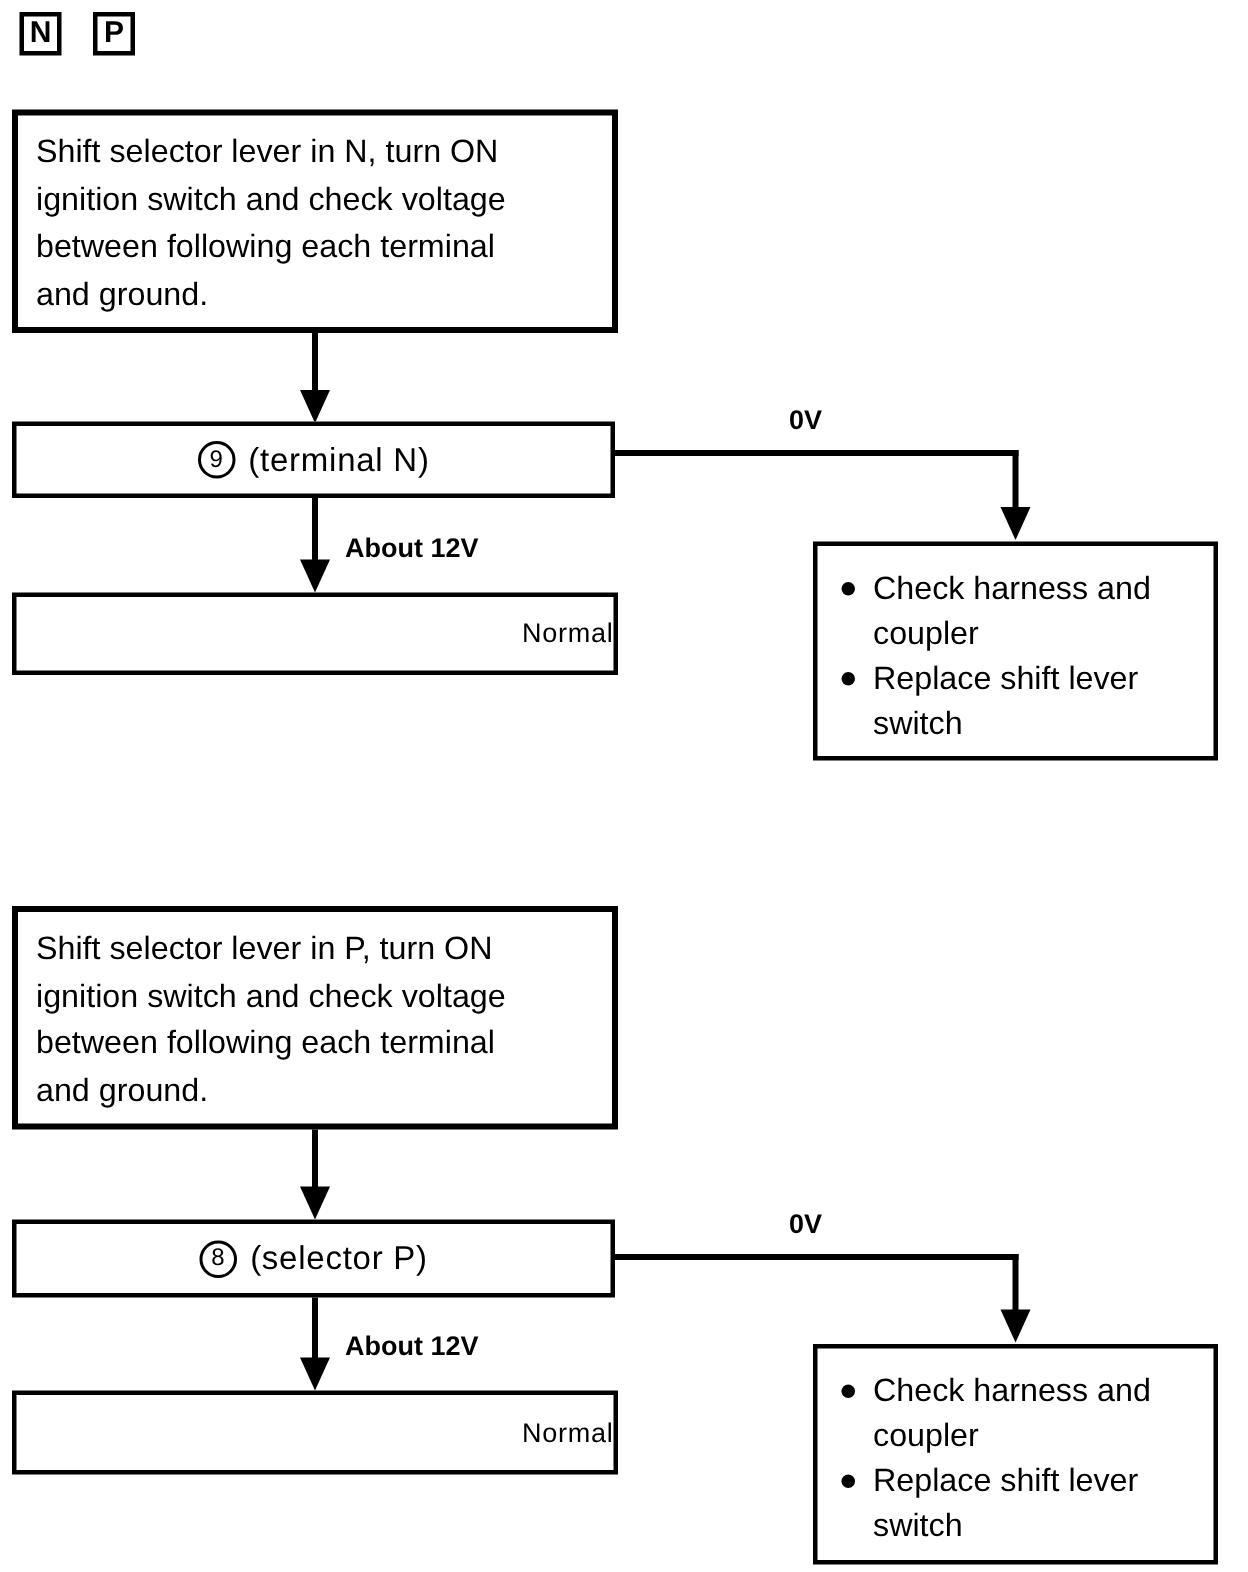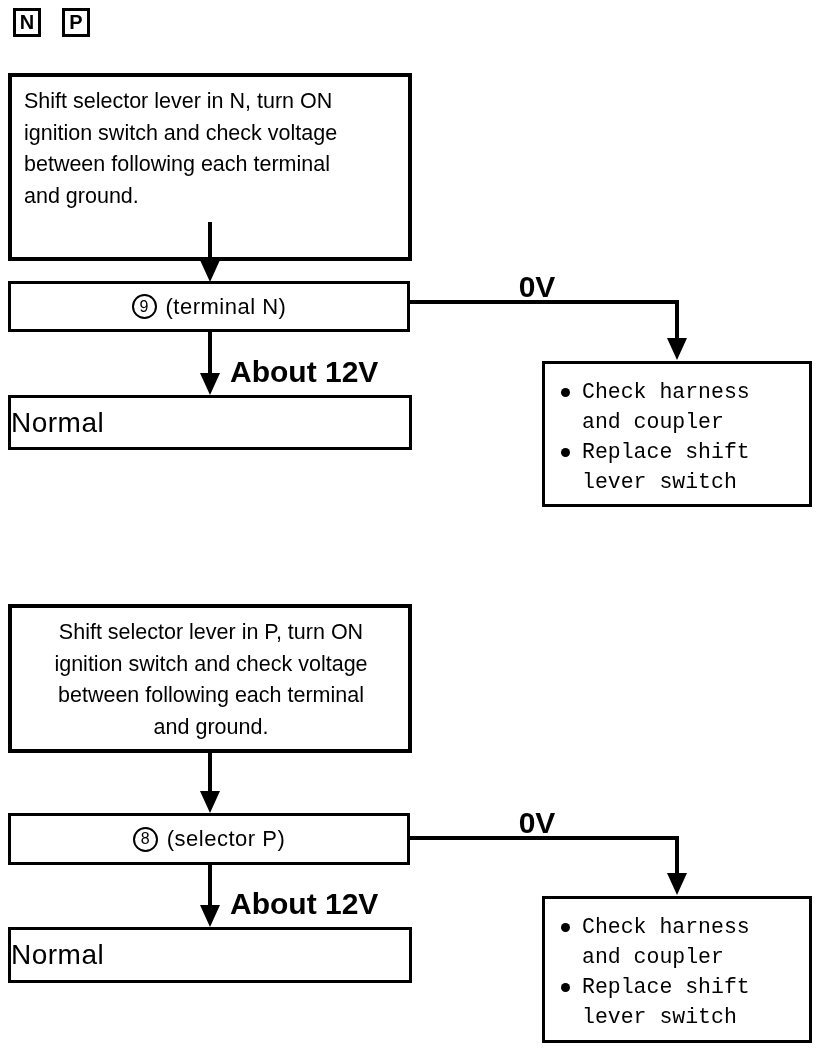--- a/index.html
+++ b/index.html
@@ -14,49 +14,49 @@
   }
   .box{position:absolute;box-sizing:border-box;background:#fff;border:3px solid #000;}
   .instruction{border-width:4px;padding:9px 10px 6px 12px;font-size:21.5px;line-height:31.5px;}
   .iline{white-space:nowrap;}
   .terminal{display:flex;align-items:center;justify-content:center;font-size:22px;letter-spacing:0.5px;}
   .circ{
     display:inline-flex;box-sizing:border-box;width:25px;height:25px;margin-right:9px;
     border:2px solid #000;border-radius:50%;align-items:center;justify-content:center;
     font-size:16px;letter-spacing:0;
   }
-  .result{display:flex;align-items:center;justify-content:flex-start;font-size:28px;letter-spacing:0.5px;}
+  .result{display:flex;align-items:center;justify-content:flex-end;font-size:18px;letter-spacing:0.5px;}
   .actions{padding:13px 8px 8px 16px;font-size:21.5px;line-height:30px;}
-  .action-item{display:flex;align-items:flex-start;font-family:Liberation Mono, monospace;}
+  .action-item{display:flex;align-items:flex-start;}
   .bullet{flex:none;width:9px;height:9px;border-radius:50%;background:#000;margin:11px 12px 0 0;}
   .vline{position:absolute;width:4px;background:#000;}
   .hline{position:absolute;height:4px;background:#000;}
   .arrow-down{
     position:absolute;width:0;height:0;
     border-left:10px solid transparent;border-right:10px solid transparent;
     border-top:22px solid #000;
   }
-  .vlabel{position:absolute;font-weight:bold;font-size:30px;white-space:nowrap;}
+  .vlabel{position:absolute;font-weight:bold;font-size:18px;white-space:nowrap;}
   .c0v{width:64px;text-align:center;}
 </style>
 </head>
 <body>
 
 <div class="page">
 
   <div class="badge" style="left:13px;top:8px;">
     <span>N</span>
   </div>
   <div class="badge" style="left:62px;top:8px;">
     <span>P</span>
   </div>
 
   <div>
 
-    <div class="box instruction" style="left:8px;top:73px;width:404px;height:188px;">
+    <div class="box instruction" style="left:8px;top:73px;width:404px;height:149px;">
       <div class="iline">Shift selector lever in N, turn ON</div>
       <div class="iline">ignition switch and check voltage</div>
       <div class="iline">between following each terminal</div>
       <div class="iline">and ground.</div>
     </div>
 
     <div class="vline" style="left:208px;top:222px;height:40px;"></div>
     <div class="arrow-down" style="left:200px;top:260px;"></div>
 
     <div class="box terminal" style="left:8px;top:281px;width:402px;height:51px;">
@@ -84,21 +84,21 @@
     <div class="arrow-down" style="left:200px;top:373px;"></div>
     <div class="vlabel" style="left:230px;top:355px;">About 12V</div>
 
     <div class="box result" style="left:8px;top:395px;width:404px;height:55px;">
       <span>Normal</span>
     </div>
   </div>
 
   <div>
 
-    <div class="box instruction" style="left:8px;top:604px;width:404px;height:149px;text-align:center;">
+    <div class="box instruction" style="left:8px;top:604px;width:404px;height:149px;">
       <div class="iline">Shift selector lever in P, turn ON</div>
       <div class="iline">ignition switch and check voltage</div>
       <div class="iline">between following each terminal</div>
       <div class="iline">and ground.</div>
     </div>
 
     <div class="vline" style="left:208px;top:753px;height:40px;"></div>
     <div class="arrow-down" style="left:200px;top:791px;"></div>
 
     <div class="box terminal" style="left:8px;top:813px;width:402px;height:52px;">

